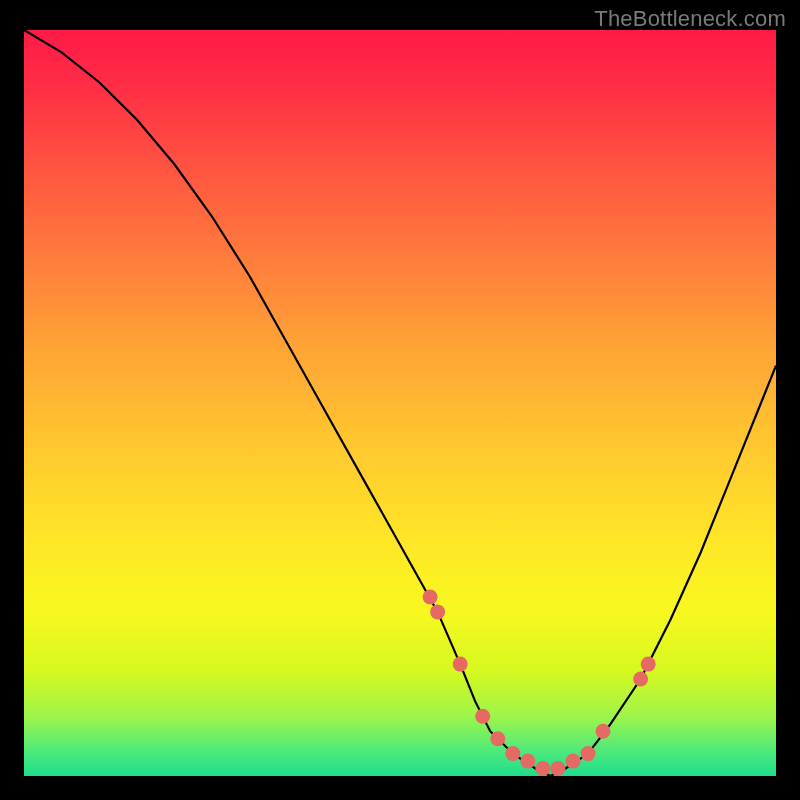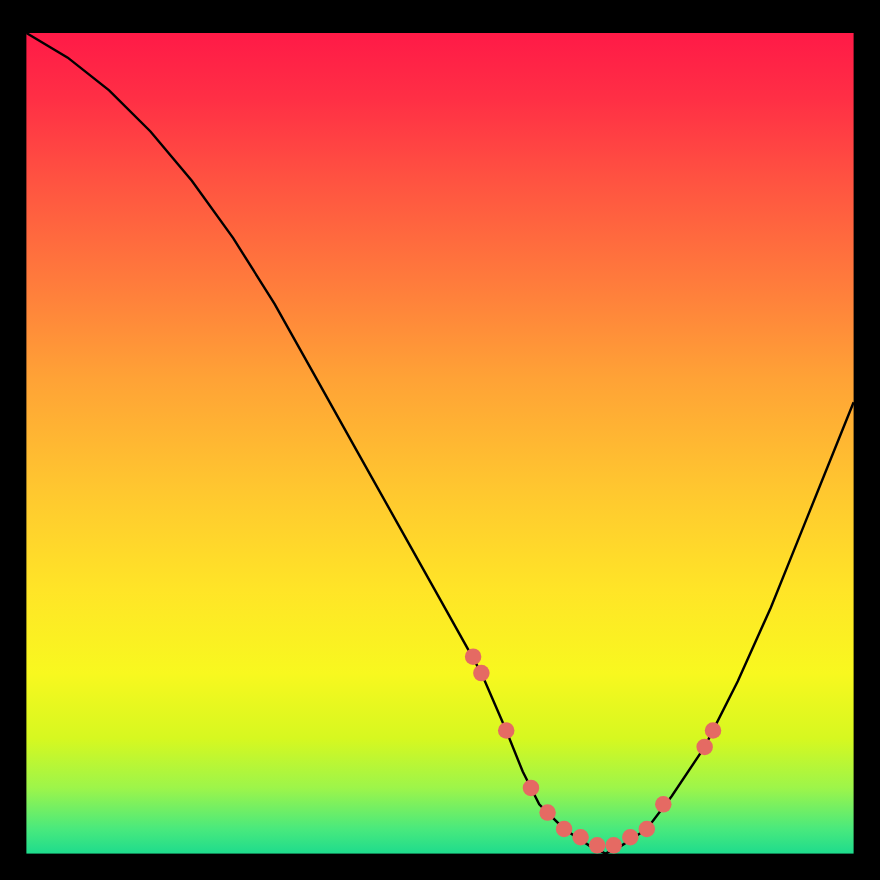--- a/index.html
+++ b/index.html
@@ -56,20 +56,21 @@
     width: 100%;
     height: 100%;
     overflow: visible;
   }
 </style>
 </head>
 <body>
 
 <div class="frame">
 
+  <div class="watermark">TheBottleneck.com</div>
 
   <div class="plot-area">
     <svg class="curve" viewBox="0 0 752 746" preserveAspectRatio="none">
       <path id="curve-path" fill="none" stroke="#000000" stroke-width="2.2" d="M0.0 0.0 L37.6 22.4 L75.2 52.2 L112.8 89.5 L150.4 134.3 L188.0 186.5 L225.6 246.2 L263.2 313.3 L300.8 380.5 L338.4 447.6 L376.0 514.7 L413.6 581.9 L436.2 634.1 L451.2 671.4 L466.2 701.2 L488.8 723.6 L511.4 738.5 L526.4 746.0 L541.4 738.5 L564.0 723.6 L586.6 693.8 L616.6 649.0 L646.7 589.3 L676.8 522.2 L706.9 447.6 L752.0 335.7"></path>
       <g id="markers-group">
           <circle cx="406.1" cy="567.0" r="7.5" fill="#e56a63"></circle>
           <circle cx="413.6" cy="581.9" r="7.5" fill="#e56a63"></circle>
           <circle cx="436.2" cy="634.1" r="7.5" fill="#e56a63"></circle>
           <circle cx="458.7" cy="686.3" r="7.5" fill="#e56a63"></circle>
           <circle cx="473.8" cy="708.7" r="7.5" fill="#e56a63"></circle>

